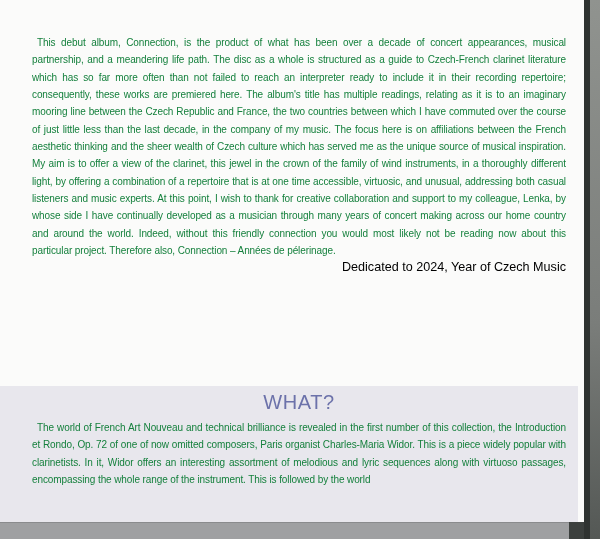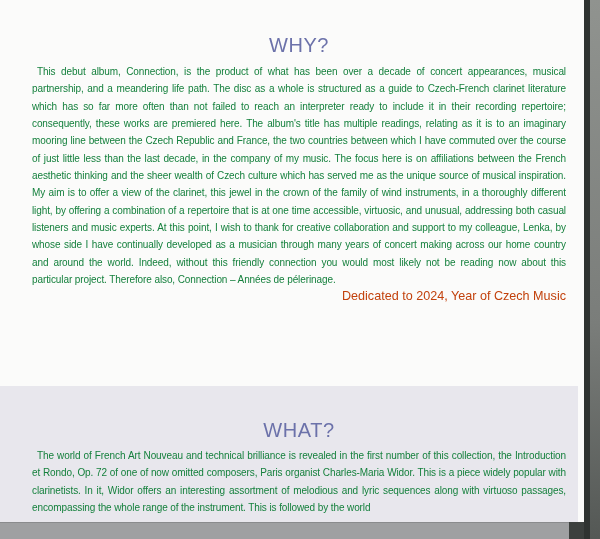--- a/index.html
+++ b/index.html
@@ -34,36 +34,36 @@
     line-height: 17.35px;
     letter-spacing: -0.1px;
     color: #15803d;
     text-align: justify;
     text-indent: 5px;
   }
   .dedication-line {
     margin: 0;
     font-size: 12.6px;
     line-height: 17.35px;
-    color: #c2410c;
+    color: #000000;
     text-align: right;
   }
   
   .what-section {
     position: absolute;
     top: 386px;
     left: 0;
     width: 578px;
     height: 136px;
     background: #e8e7ed;
   }
   .what-inner {
     padding: 5px 12px 0 32px;
   }
-  .what-inner .section-heading { margin-bottom: 6px; margin-top: 28px; }
+  .what-inner .section-heading { margin-bottom: 6px; }
   .bold-name { font-weight: normal; }
   
   .scan-bottom-strip {
     position: absolute;
     left: 0;
     top: 522px;
     width: 600px;
     height: 17px;
     background: #9fa0a2;
     border-top: 1px solid #8a8b8d;
@@ -93,21 +93,20 @@
     height: 539px;
     background: linear-gradient(#90938f, #7a7d7a 60%, #545855);
   }
 </style>
 </head>
 <body>
 
 <div class="scan-page">
 
   <div class="why-section">
-    <h2 class="section-heading">WHY?</h2>
     <p class="body-paragraph">This debut album, Connection, is the product of what has been over a decade of concert appearances, musical partnership, and a meandering life path. The disc as a whole is structured as a guide to Czech-French clarinet literature which has so far more often than not failed to reach an interpreter ready to include it in their recording repertoire; consequently, these works are premiered here. The album's title has multiple readings, relating as it is to an imaginary mooring line between the Czech Republic and France, the two countries between which I have commuted over the course of just little less than the last decade, in the company of my music. The focus here is on affiliations between the French aesthetic thinking and the sheer wealth of Czech culture which has served me as the unique source of musical inspiration. My aim is to offer a view of the clarinet, this jewel in the crown of the family of wind instruments, in a thoroughly different light, by offering a combination of a repertoire that is at one time accessible, virtuosic, and unusual, addressing both casual listeners and music experts. At this point, I wish to thank for creative collaboration and support to my colleague, Lenka, by whose side I have continually developed as a musician through many years of concert making across our home country and around the world. Indeed, without this friendly connection you would most likely not be reading now about this particular project. Therefore also, Connection – Années de pélerinage.</p>
     <p class="dedication-line">Dedicated to 2024, Year of Czech Music</p>
   </div>
 
   <div class="what-section">
     <div class="what-inner">
       <h2 class="section-heading">WHAT?</h2>
       <p class="body-paragraph"><span>The world of French Art Nouveau and technical brilliance is revealed in the first number of this collection, the Introduction et Rondo, Op. 72 of one of now omitted composers, Paris organist </span><span class="bold-name">Charles-Maria Widor</span><span>. This is a piece widely popular with clarinetists. In it, Widor offers an interesting assortment of melodious and lyric sequences along with virtuoso passages, encompassing the whole range of the instrument. This is followed by the world</span></p>
     </div>
   </div>

